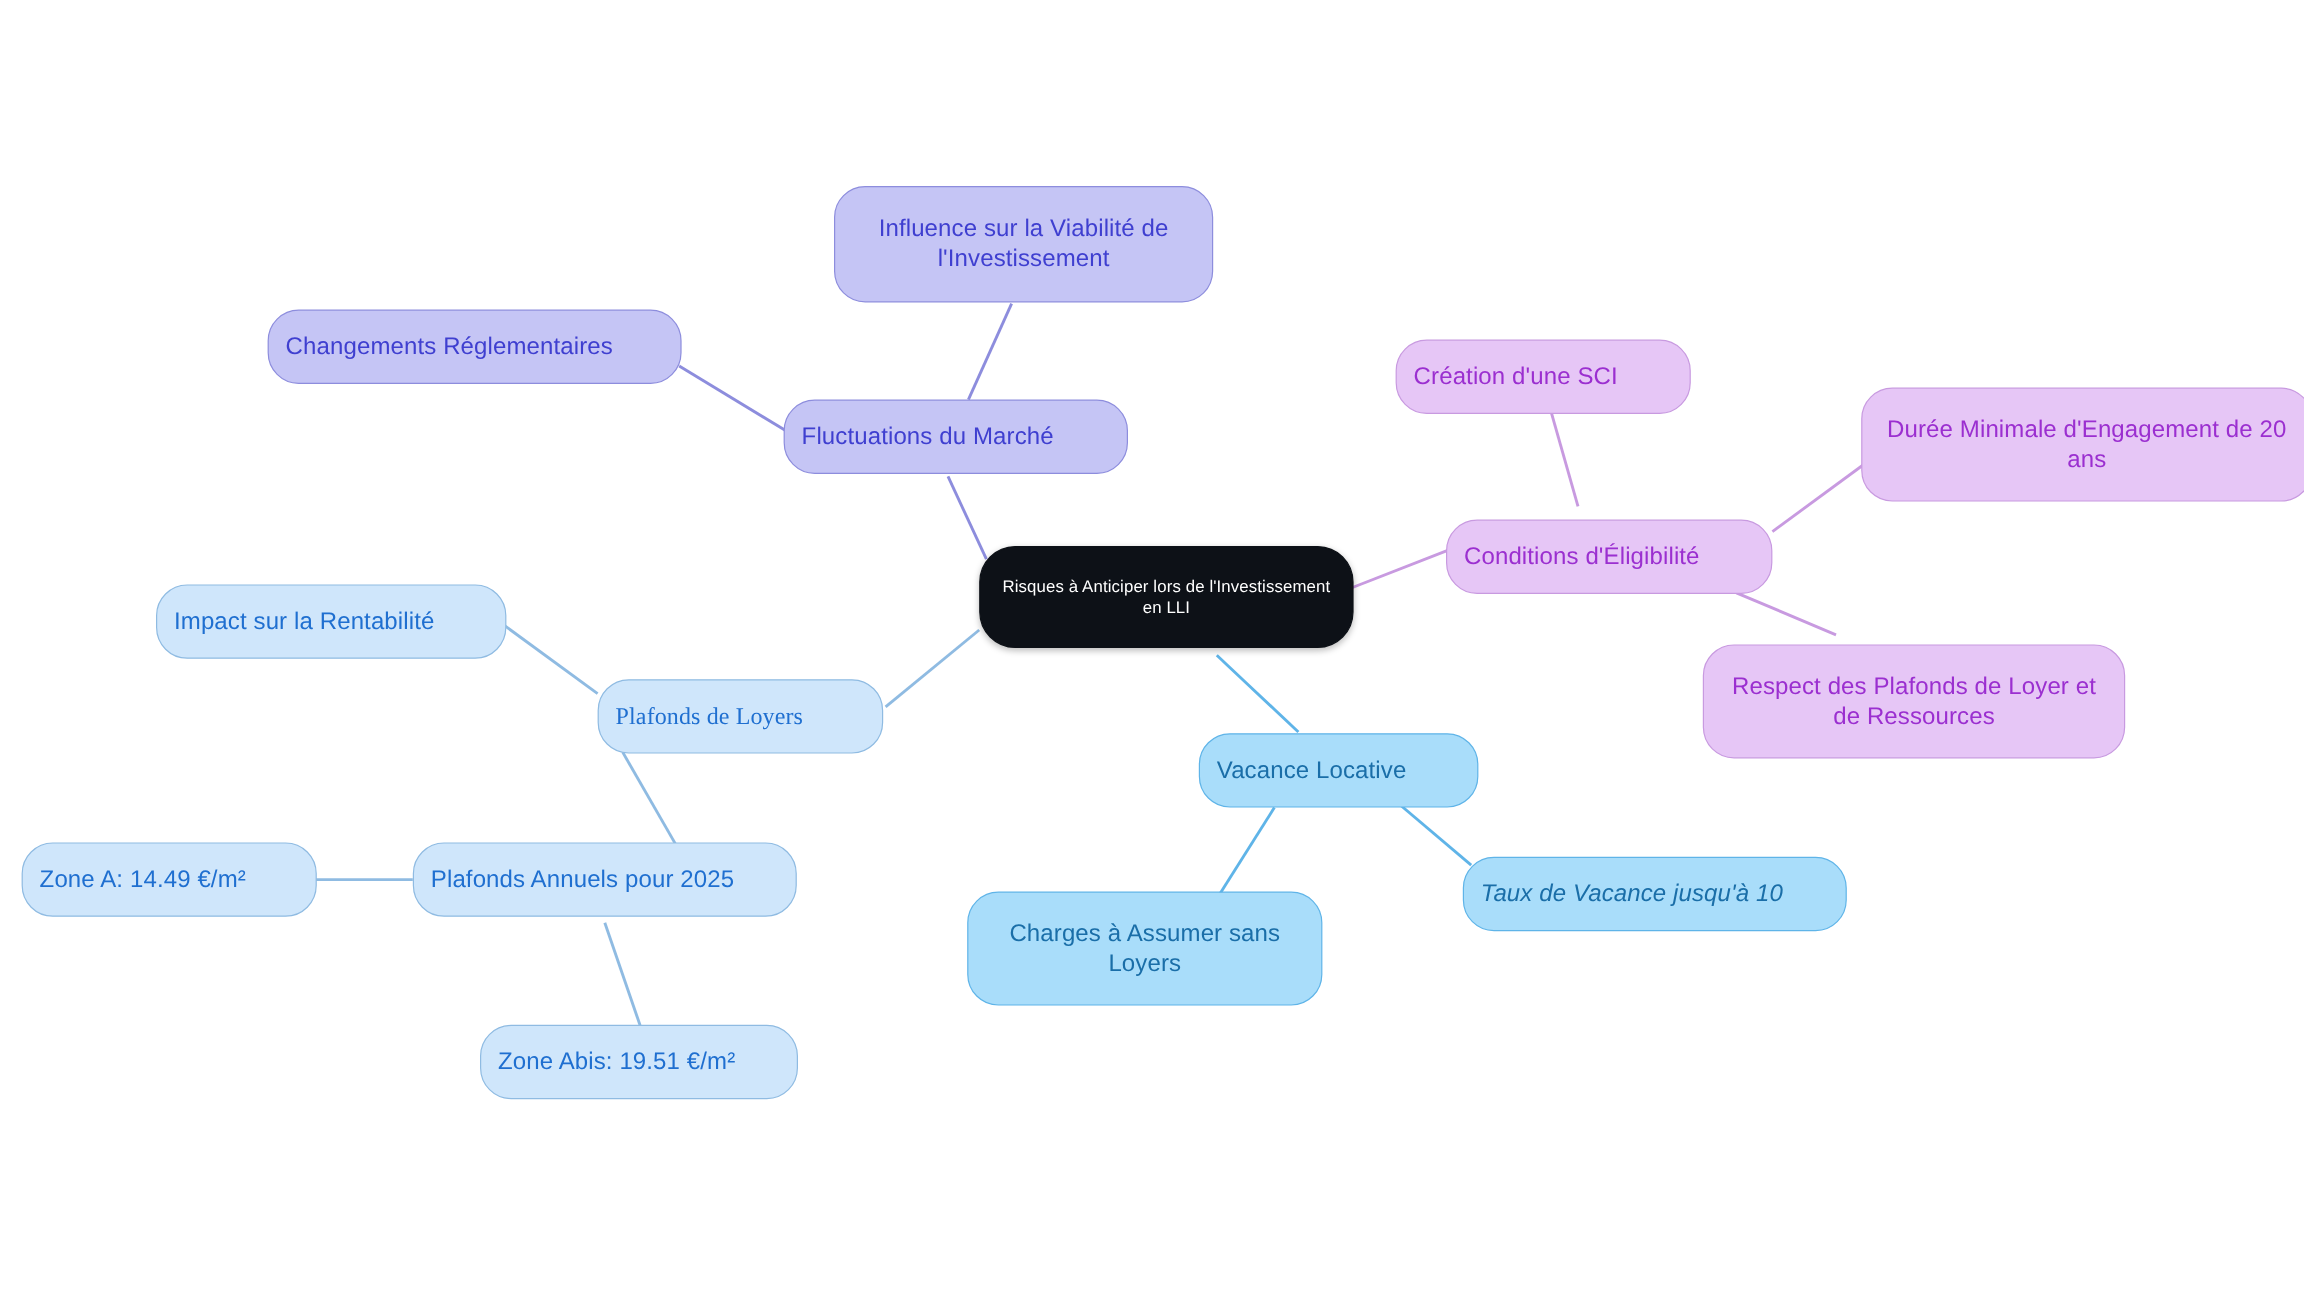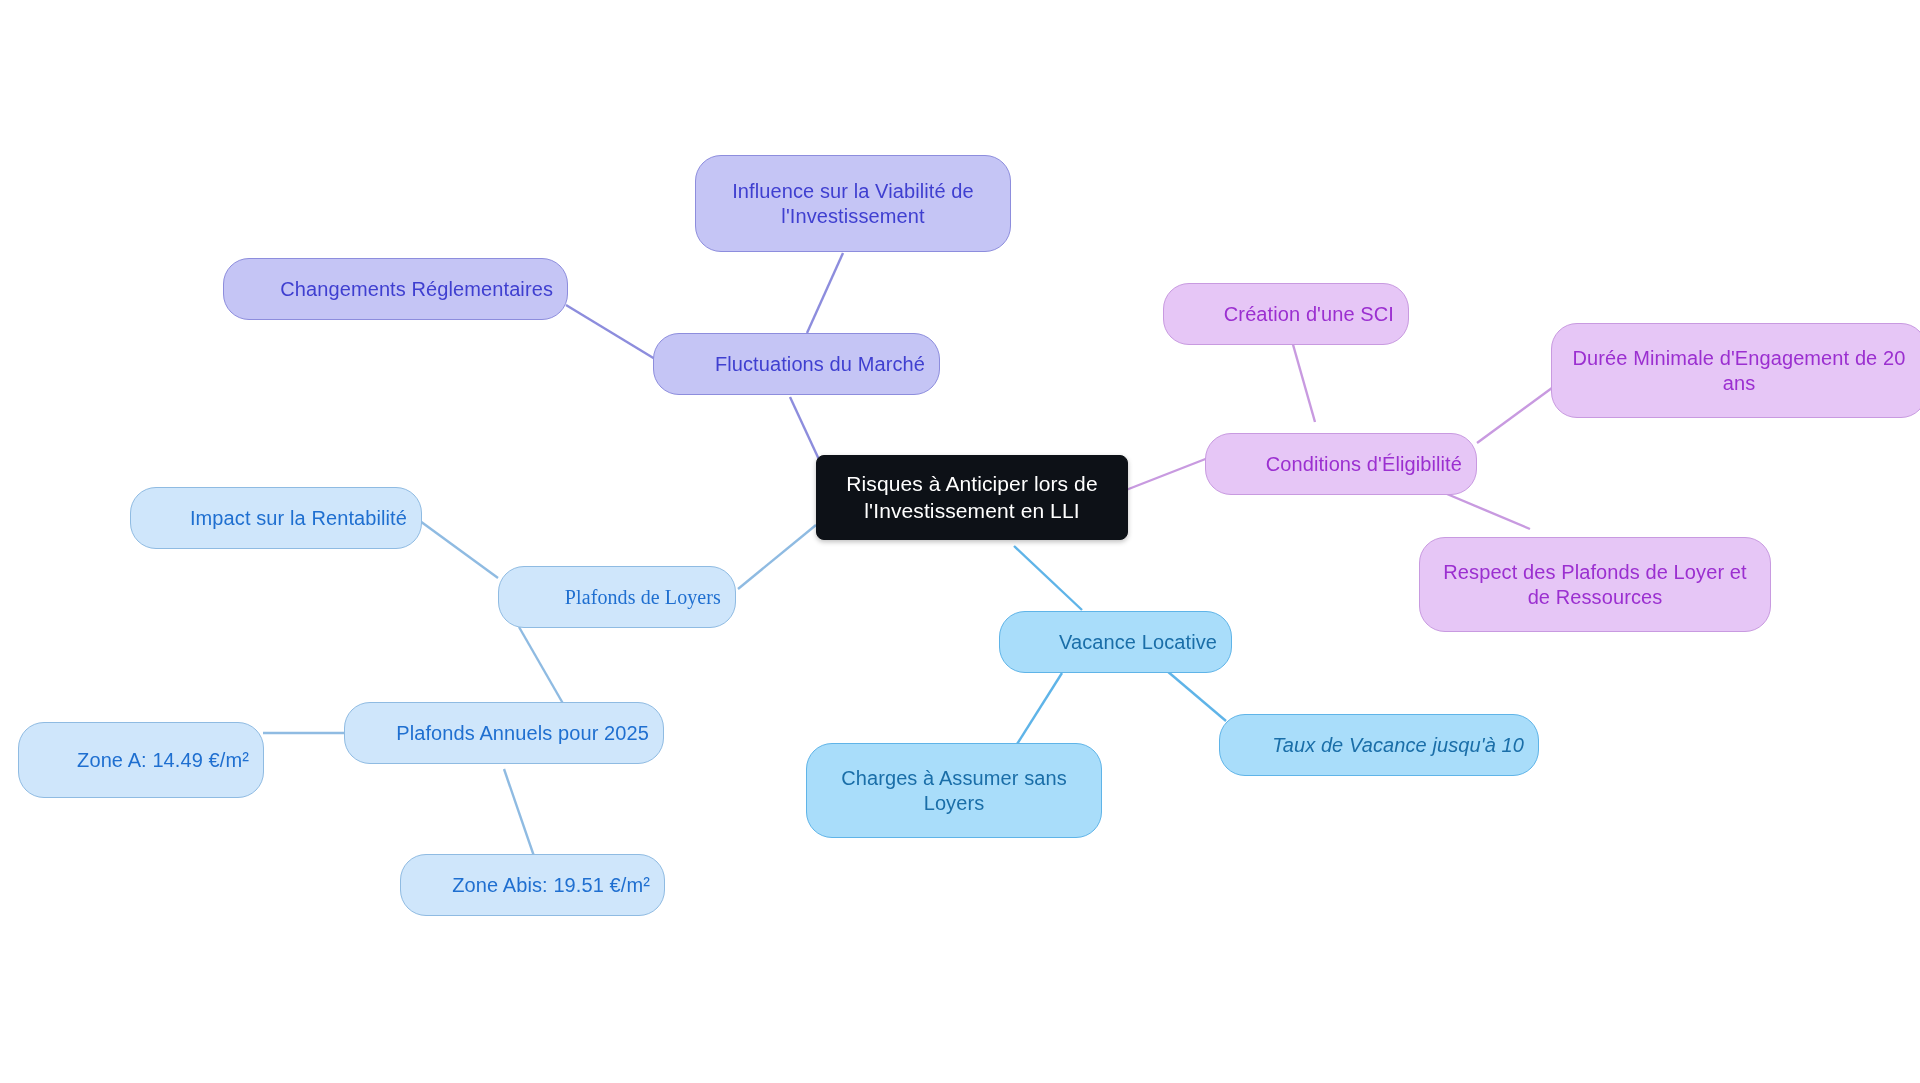--- a/index.html
+++ b/index.html
@@ -8,34 +8,34 @@
     background:#ffffff;
     font-family:"Liberation Sans","DejaVu Sans",sans-serif;
     overflow:hidden;
   }
   #canvas{position:relative;width:1920px;height:1083px;}
   #edges{position:absolute;left:0;top:0;width:1920px;height:1083px;}
 
   .node{
     position:absolute;
     box-sizing:border-box;
-    display:flex;align-items:center;justify-content:flex-end;
+    display:flex;align-items:center;justify-content:flex-start;
     text-align:center;
     border-radius:26px;
     border-width:1.5px;border-style:solid;
     line-height:1.24;
     letter-spacing:.1px;
     padding:6px 14px;
   }
   .node.root{
     background:#0d1117;
     border-color:#0d1117;
     color:#ffffff;
-    border-radius:8px;
-    font-size:21px;
+    border-radius:30px;
+    font-size:14px;
     box-shadow:0 2px 5px rgba(0,0,0,.25);
   }
   .node.purple{background:#c5c5f5;border-color:#8d8ddd;color:#3f3fd0;font-size:20px;}
   .node.blue  {background:#cfe6fb;border-color:#8fbbe2;color:#1f6fd0;font-size:20px;}
   .node.cyan  {background:#a9ddfa;border-color:#5fb4e8;color:#1a6ea8;font-size:20px;}
   .node.pink  {background:#e6c6f6;border-color:#c89ae0;color:#9b2fd0;font-size:20px;margin-top:11px;}
 </style>
 </head>
 <body>
 
@@ -90,21 +90,21 @@
 
   <div class="node blue" style="left:498px;top:566px;width:238px;height:62px;font-family:Liberation Serif, serif;">
     <span>Plafonds de Loyers</span>
   </div>
   <div class="node blue" style="left:130px;top:487px;width:292px;height:62px;">
     <span>Impact sur la Rentabilité</span>
   </div>
   <div class="node blue" style="left:344px;top:702px;width:320px;height:62px;">
     <span>Plafonds Annuels pour 2025</span>
   </div>
-  <div class="node blue" style="left:18px;top:702px;width:246px;height:76px;margin-top:20px;">
+  <div class="node blue" style="left:18px;top:702px;width:246px;height:62px;">
     <span>Zone A: 14.49 €/m²</span>
   </div>
   <div class="node blue" style="left:400px;top:854px;width:265px;height:62px;">
     <span>Zone Abis: 19.51 €/m²</span>
   </div>
 
   <div class="node cyan" style="left:999px;top:611px;width:233px;height:62px;">
     <span>Vacance Locative</span>
   </div>
   <div class="node cyan" style="left:806px;top:743px;width:296px;height:95px;">

